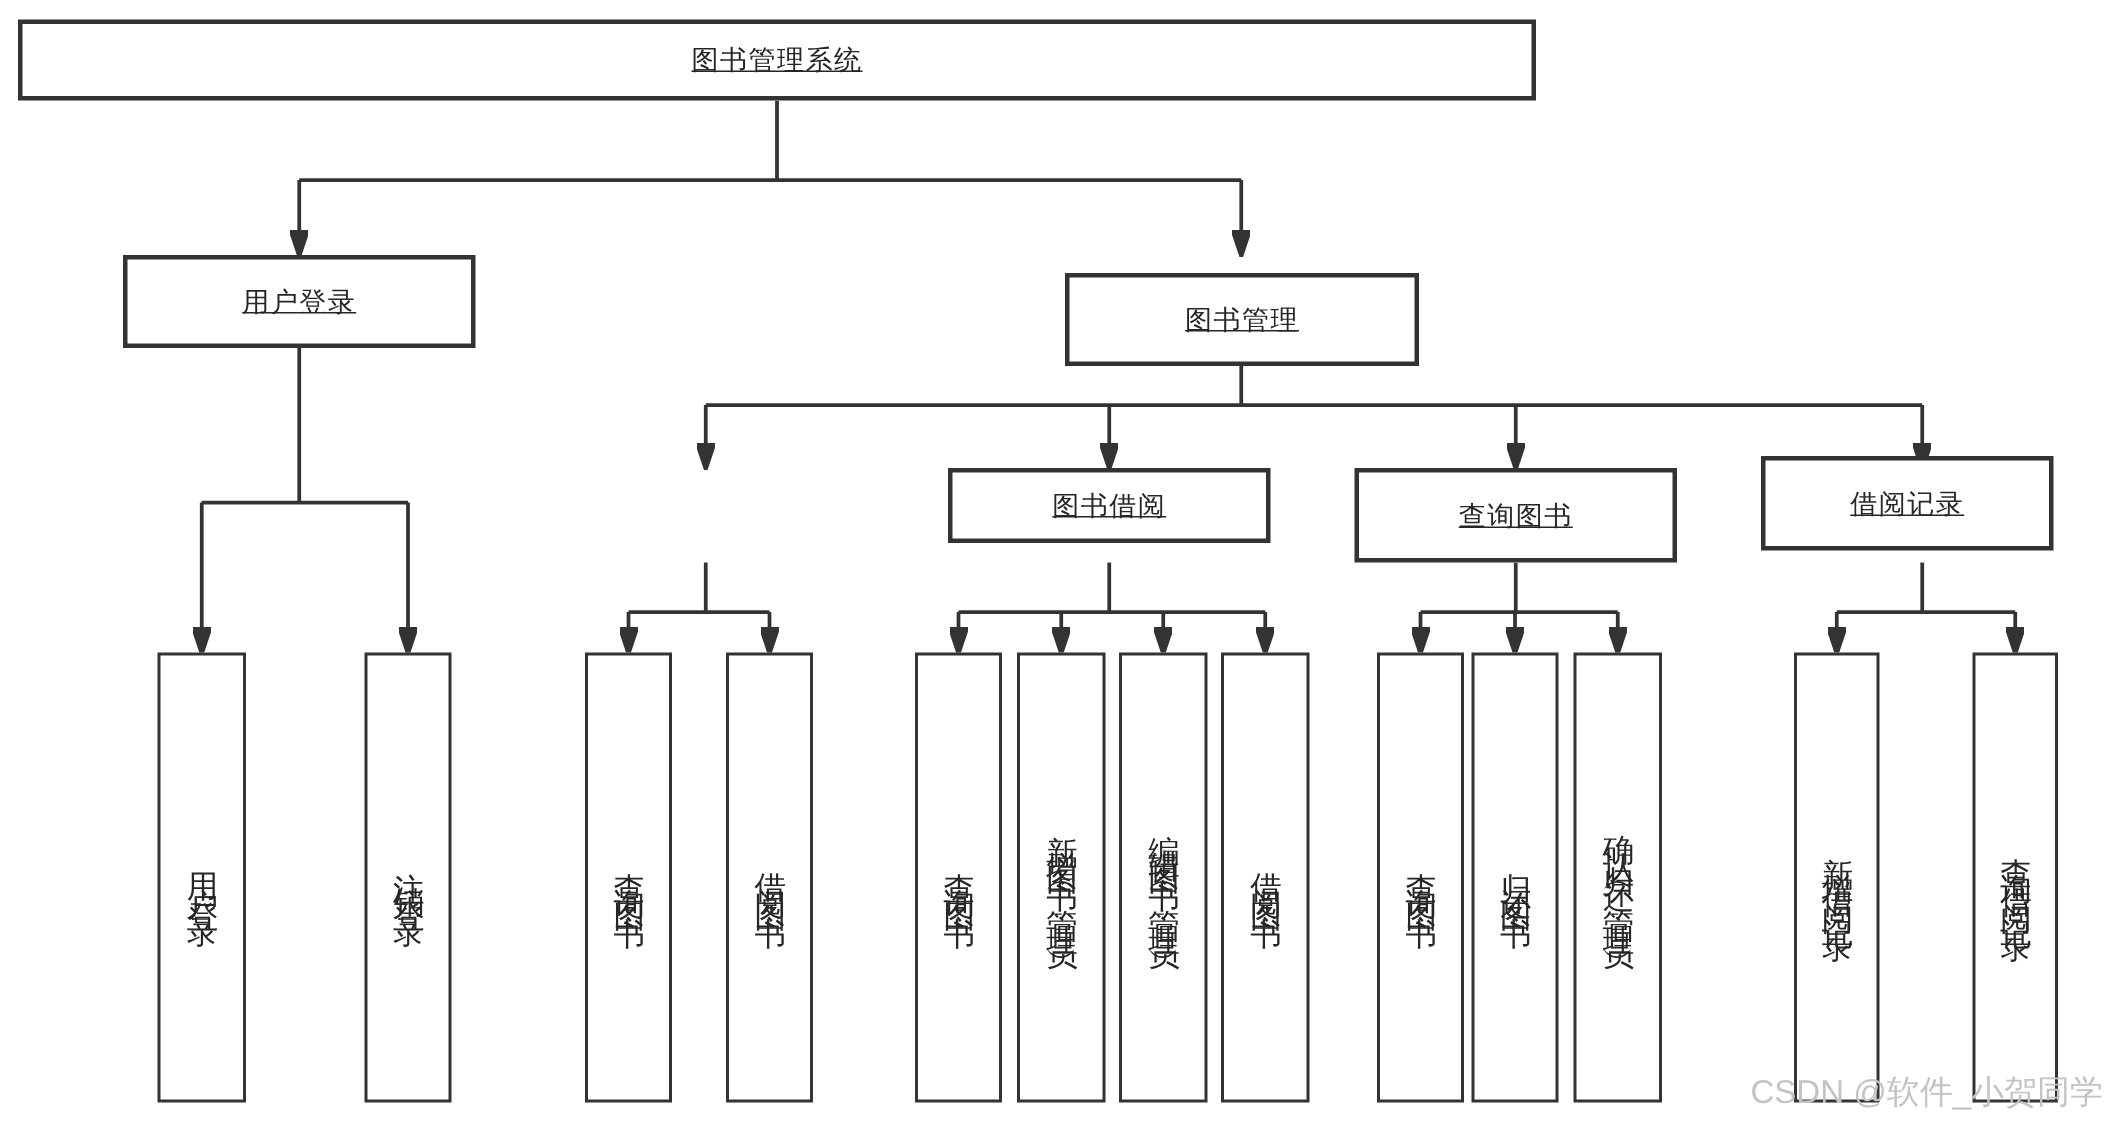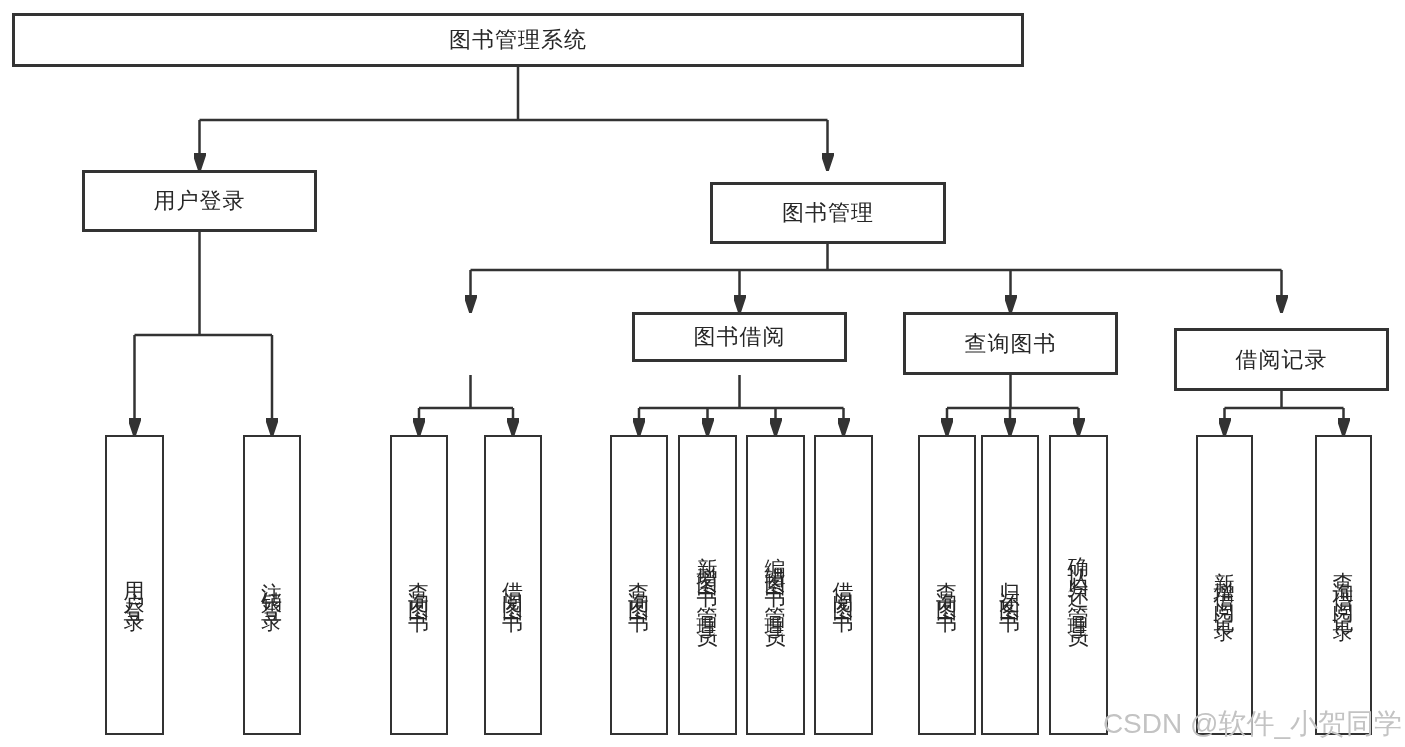--- a/index.html
+++ b/index.html
@@ -12,33 +12,33 @@
   .wires{position:absolute;left:0;top:0;width:1405px;height:747px;}
   .wires path{fill:none;stroke:var(--line,#333);stroke-width:2.5;}
   .wires .arrhead{fill:var(--line,#333);}
   .box{
     position:absolute;box-sizing:border-box;
     background:var(--box-bg,#fff);
     border:3px solid var(--line,#333);
     display:flex;align-items:center;justify-content:center;
     text-align:center;
   }
-  .h-label{font-size:22px;letter-spacing:1px;white-space:nowrap;}
+  .h-label{font-size:18px;letter-spacing:1px;white-space:nowrap;text-decoration:underline;}
   .leaf{border-width:2.5px;}
   .v-label{
     writing-mode:vertical-rl;
     text-orientation:mixed;
     font-size:21px;
     letter-spacing:10px;
     line-height:1;
     white-space:nowrap;
   }
   .watermark{
     position:absolute;right:3px;bottom:4px;
-    font-size:28px;color:var(--watermark,#c3c3c3);
+    font-size:22px;color:var(--watermark,#c3c3c3);
     white-space:nowrap;z-index:5;
   }
 </style>
 </head>
 <body>
 
 <div class="canvas">
 
   <svg class="wires" viewBox="0 0 1405 747" xmlns="http://www.w3.org/2000/svg">
     <defs>
@@ -95,21 +95,21 @@
     </g>
   </svg>
 
   <div class="box h-label" style="left:12px;top:13px;width:1012px;height:54px">图书管理系统</div>
 
   <div class="box h-label" style="left:82px;top:170px;width:235px;height:62px">用户登录</div>
   <div class="box h-label" style="left:710px;top:182px;width:236px;height:62px">图书管理</div>
 
   <div class="box h-label" style="left:632px;top:312px;width:215px;height:50px">图书借阅</div>
   <div class="box h-label" style="left:903px;top:312px;width:215px;height:63px">查询图书</div>
-  <div class="box h-label" style="left:1174px;top:328px;width:215px;height:63px">借阅记录</div>
+  <div class="box h-label" style="left:1174px;top:304px;width:195px;height:63px">借阅记录</div>
 
   <div class="box leaf" style="left:105px;top:435px;width:59px;height:300px">
     <span class="v-label">用户登录</span>
   </div>
   <div class="box leaf" style="left:243px;top:435px;width:58px;height:300px">
     <span class="v-label">注销登录</span>
   </div>
 
   <div class="box leaf" style="left:390px;top:435px;width:58px;height:300px">
     <span class="v-label">查询图书</span>

